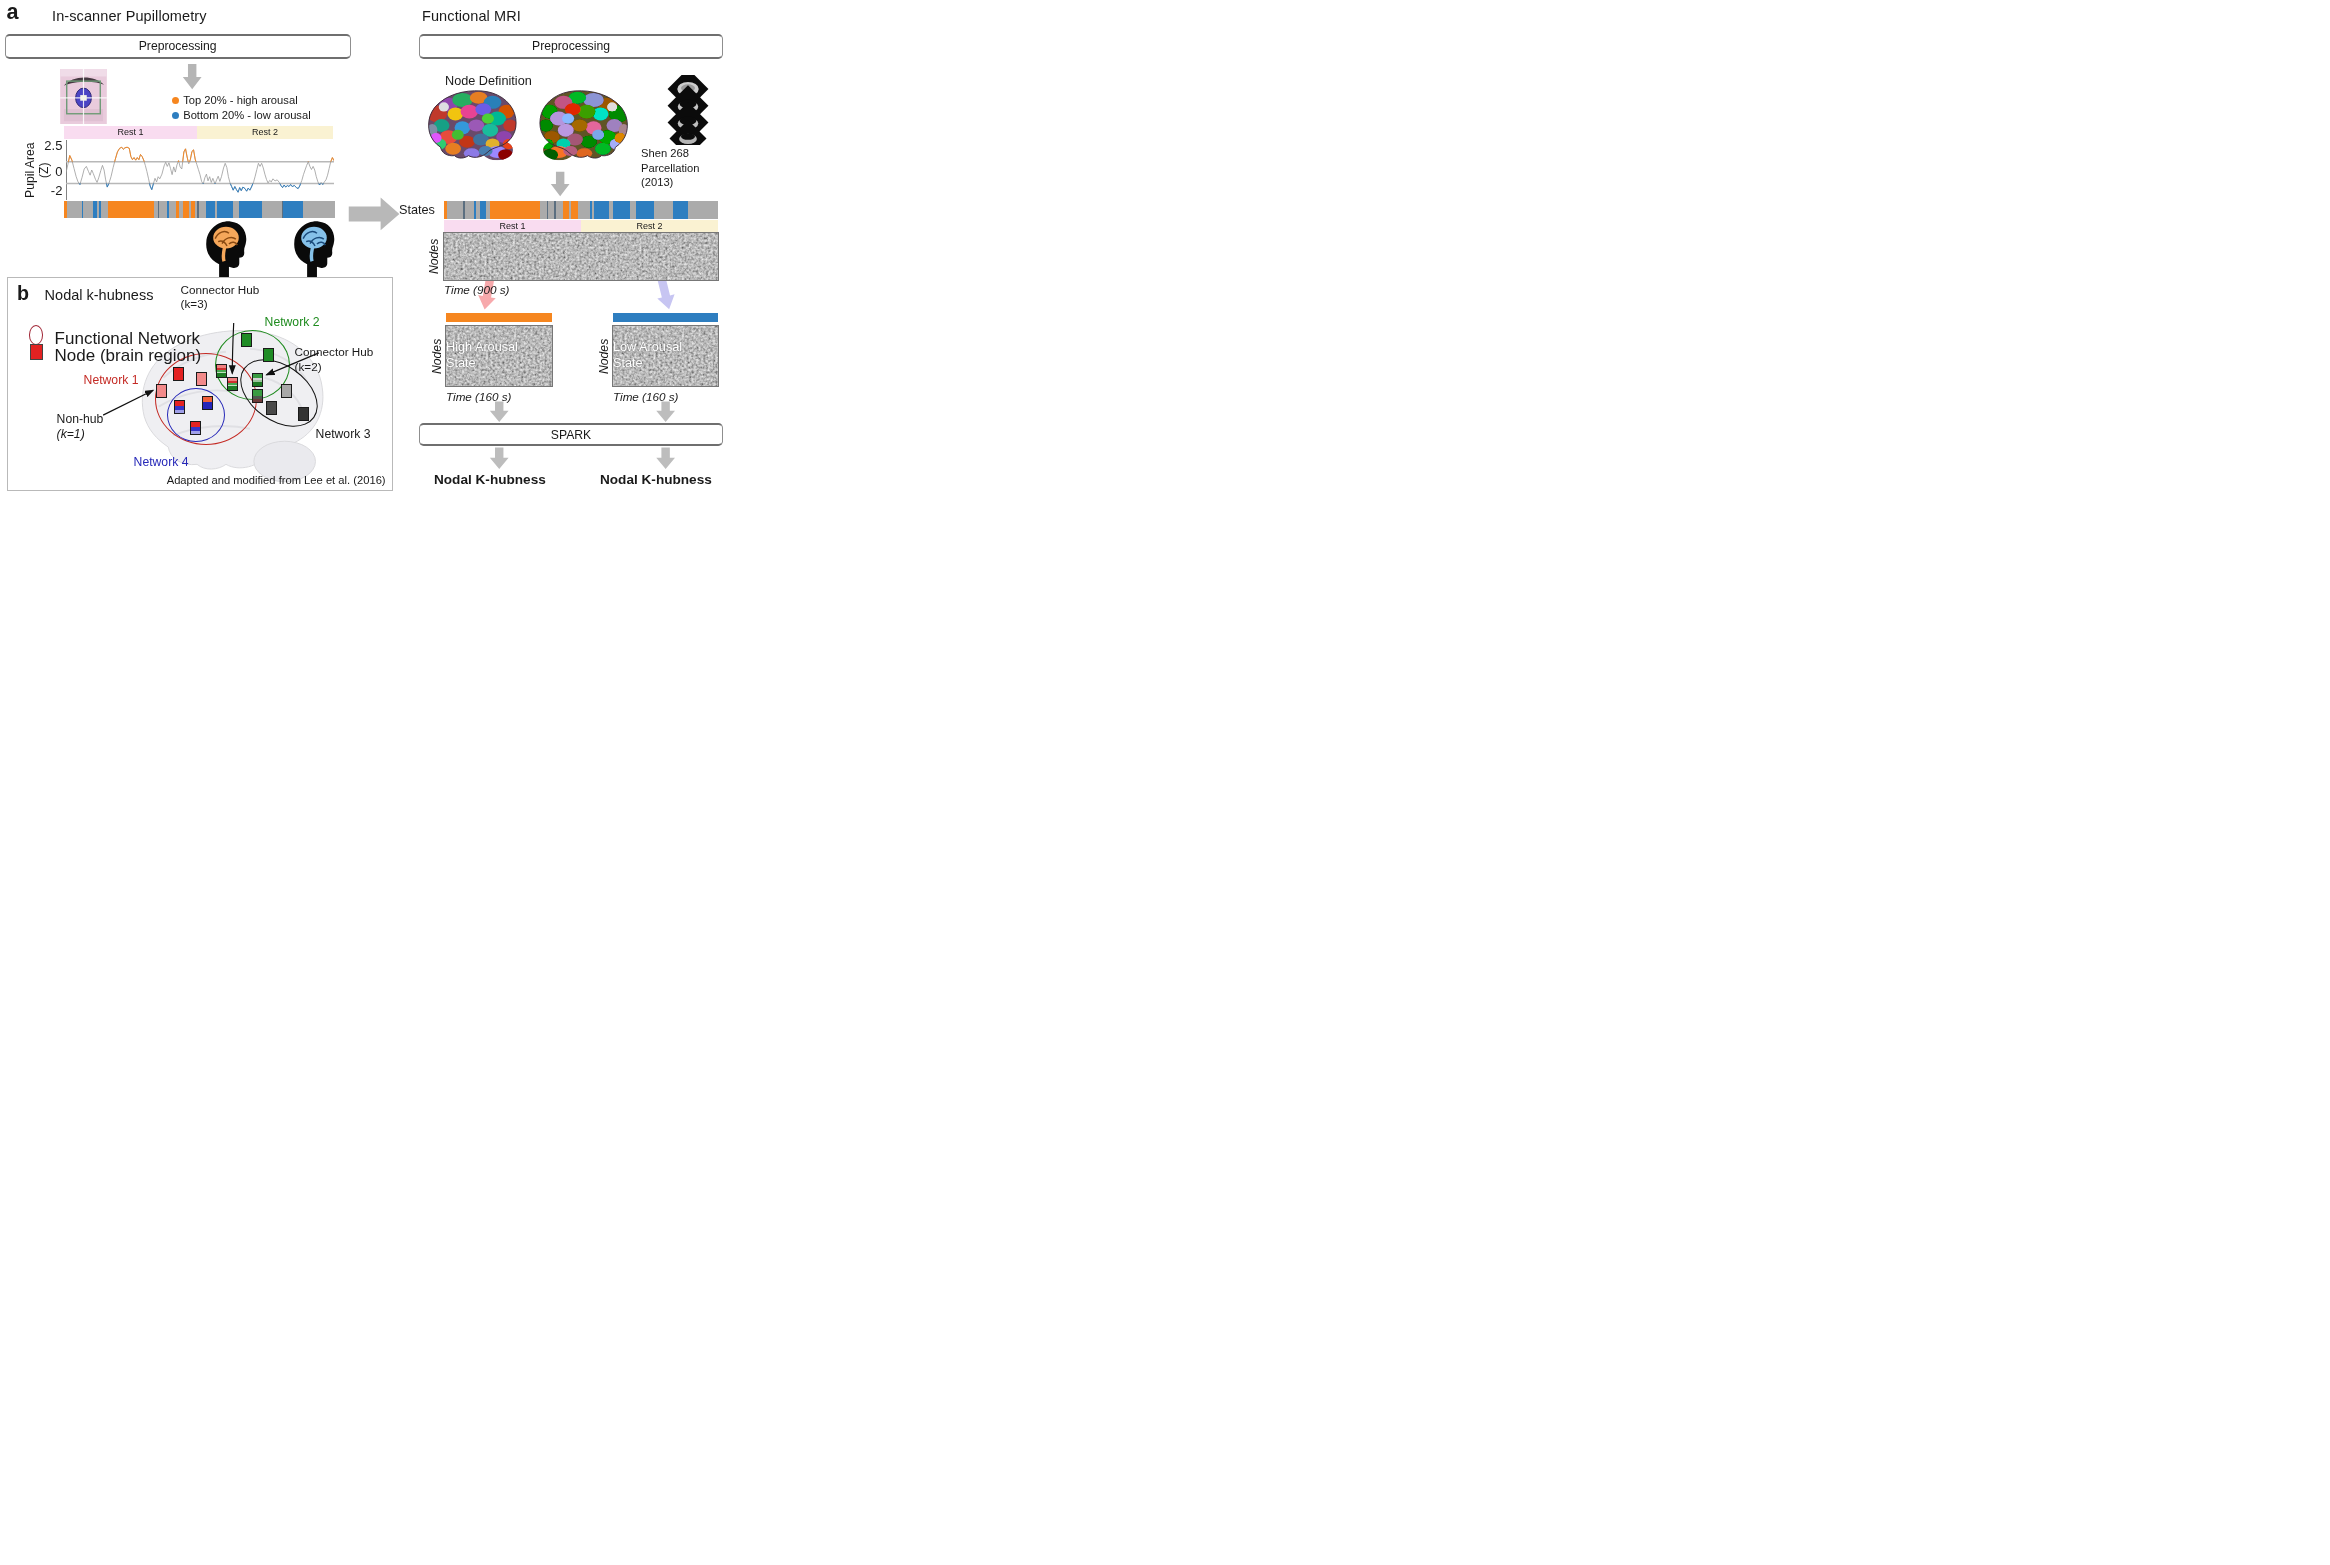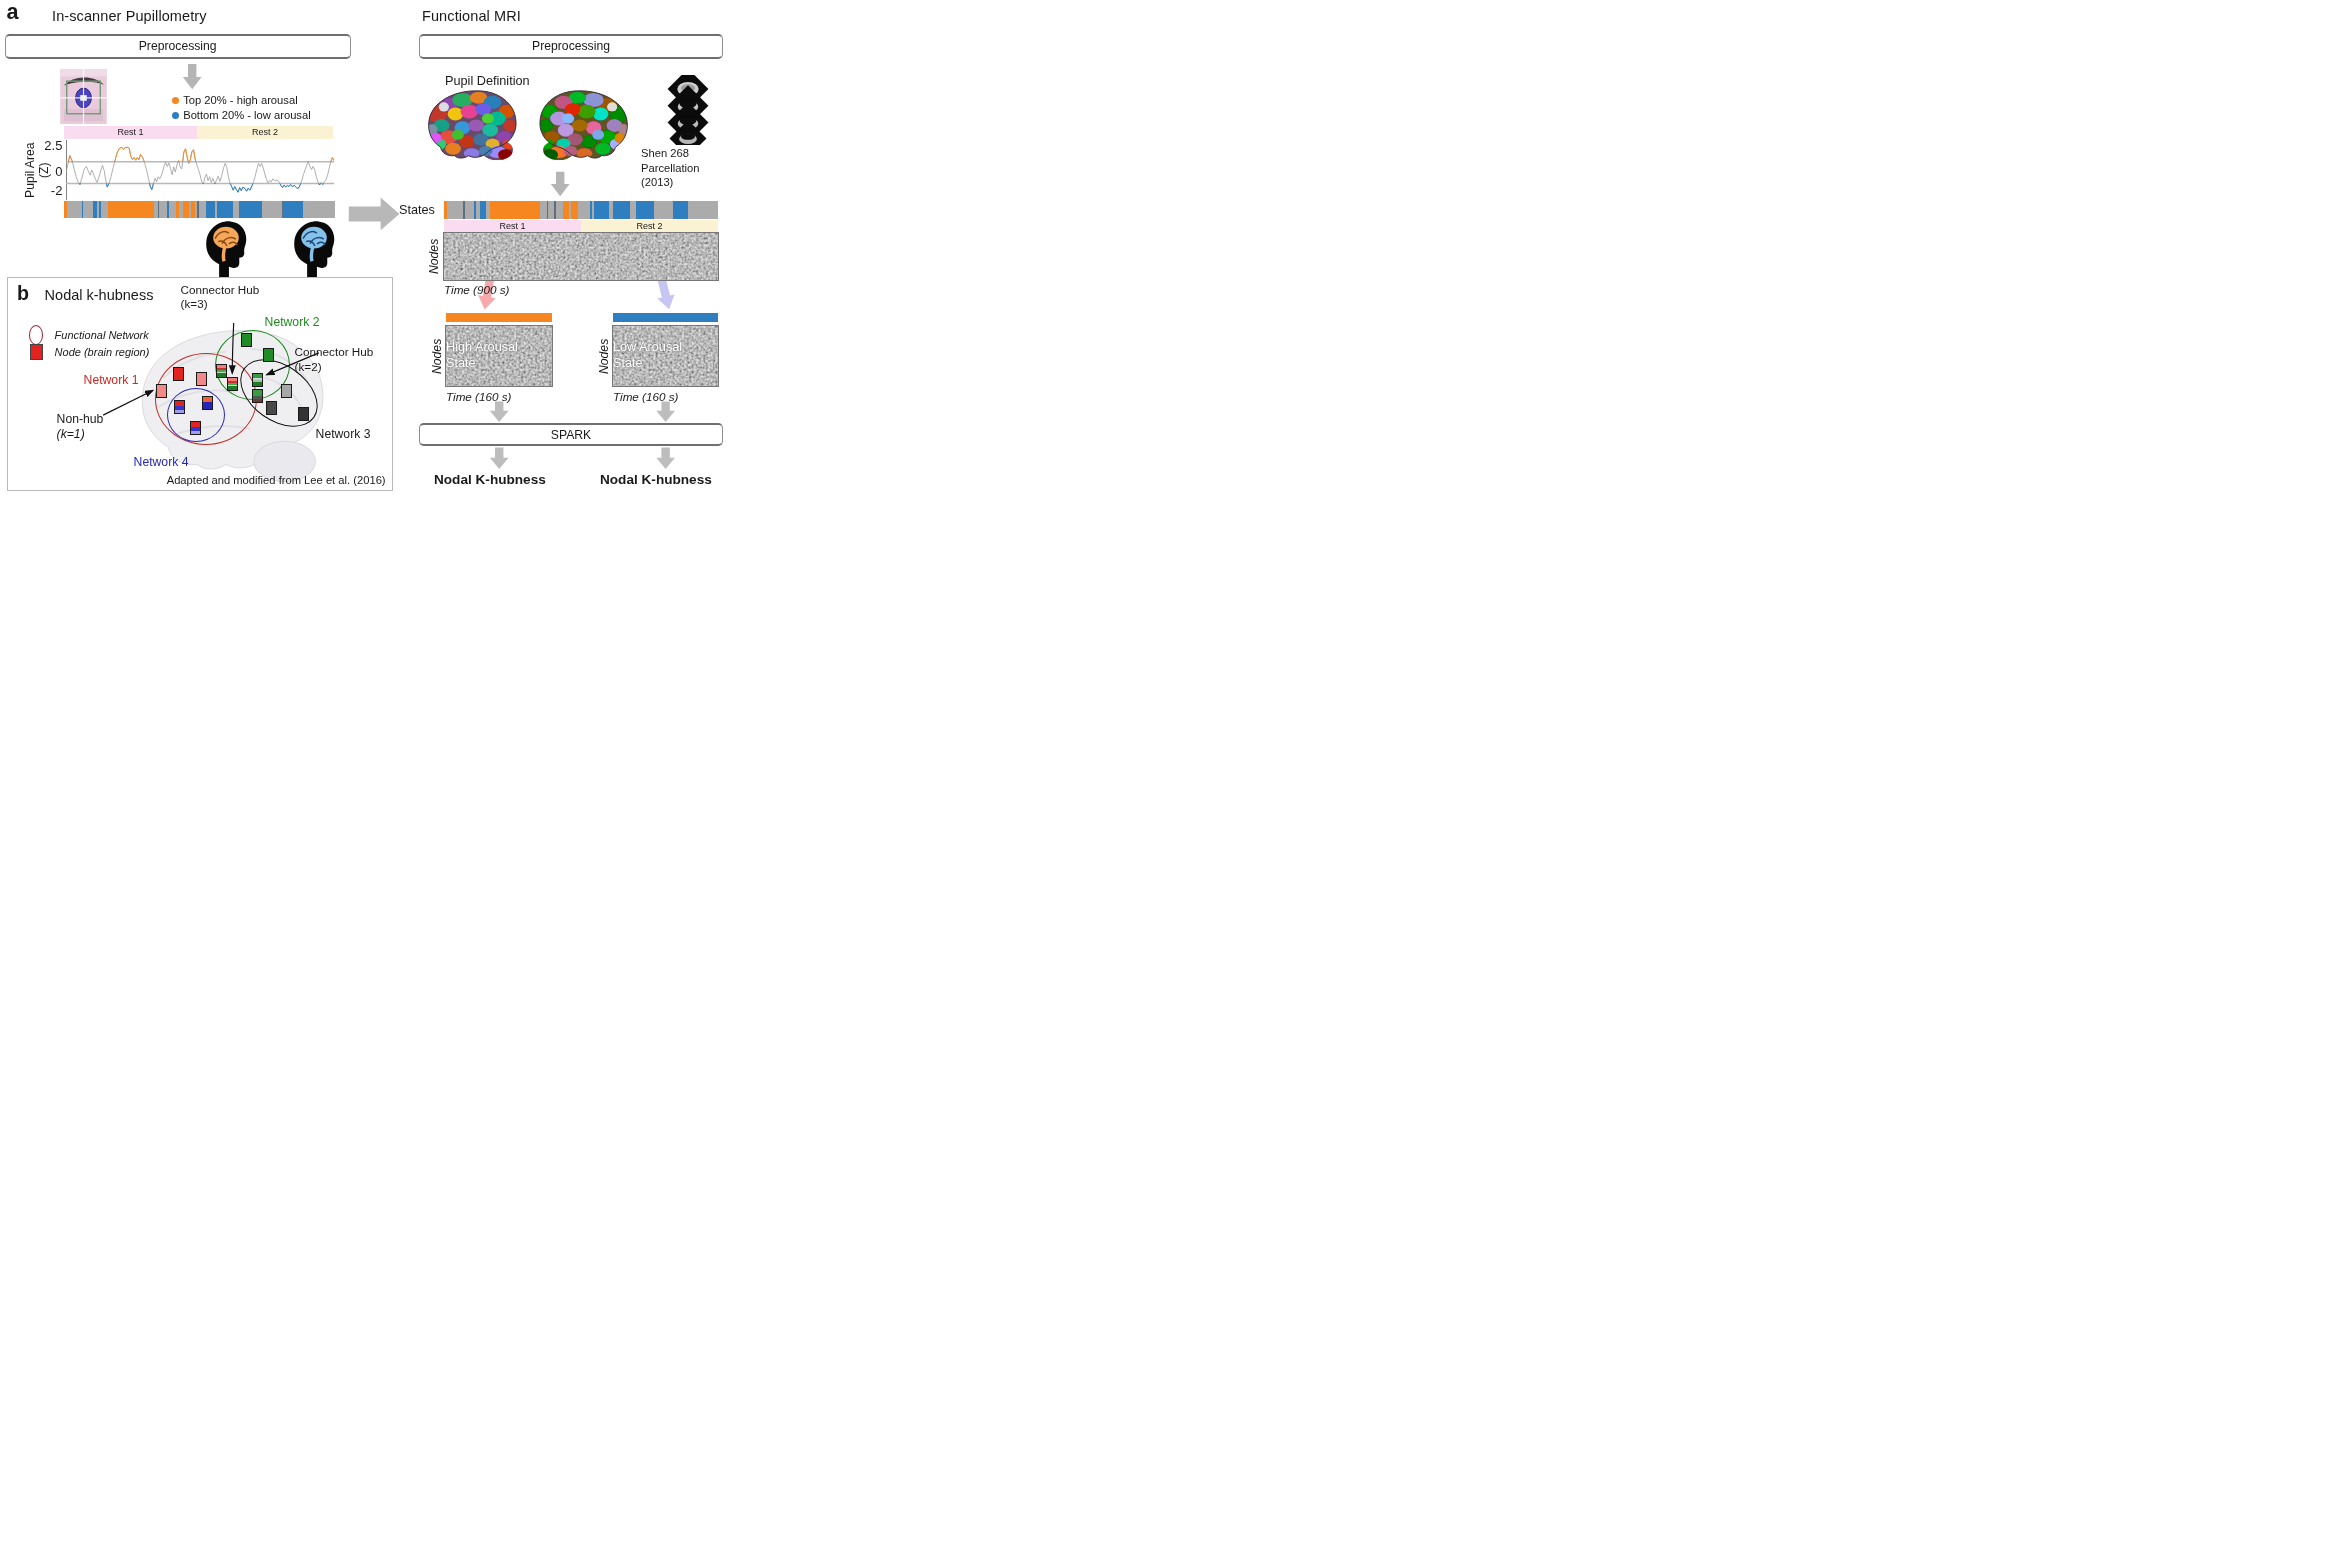--- a/index.html
+++ b/index.html
@@ -31,21 +31,21 @@
   .sq-salmon{background:#F28A8A;}
   .sq-green{background:#1F8C25;}
   .sq-rg{background:linear-gradient(180deg,#F08080 0 28%,#D03030 28% 44%,#48A850 44% 58%,#BFE0BF 58% 70%,#1F7C25 70% 100%);}
   .sq-ggray{background:linear-gradient(180deg,#3A9C42 0 34%,#D2D2D2 34% 54%,#9CC49C 54% 70%,#1F7C25 70% 100%);}
   .sq-gdark{background:linear-gradient(180deg,#3A9C42 0 52%,#4E5A4E 52% 78%,#6E3A3A 78% 100%);}
   .sq-rb{background:linear-gradient(180deg,#E32222 0 42%,#3535C8 42% 78%,#9F9FE8 78% 100%);}
   .sq-rb2{background:linear-gradient(180deg,#F06038 0 40%,#2525B8 40% 100%);}
   .sq-gray{background:#A8A8A8;}
   .sq-dgray{background:#4A4A4A;}
   .sq-black{background:#333333;}
-  .small-lab{font-size:11px;font-style:italic;}
+  .small-lab{font-size:17px;}
   .net-lab{font-size:12.2px;}
 </style>
 </head>
 <body>
 
 <div class="canvas">
 
   <svg width="0" height="0" style="position:absolute" aria-hidden="true">
     <defs>
       <filter id="noiseF" x="0" y="0" width="100%" height="100%">
@@ -185,21 +185,21 @@
     <path d="M36,121 L36,94 C18,86 8,68 10,49 C12,23 35,5 59,7 C81,9 93,27 91,47 C90,57 86,61 87,69 C88,77 83,81 77,81 L77,92 C77,99 70,103 63,101 L56,99 L56,121 Z" fill="#0A0A0A"></path>
     <ellipse cx="50" cy="40" rx="26" ry="22" fill="#85C1E9"></ellipse>
     <path d="M28,42 C34,28 48,24 56,31 M42,52 C48,40 62,36 70,43 M34,48 C42,45 48,49 52,57 M56,53 C62,47 70,49 73,55" stroke="#1A4A7A" stroke-width="3" fill="none"></path>
     <path d="M47,60 C45,70 43,78 46,88" stroke="#85C1E9" stroke-width="7" fill="none"></path>
   </svg>
 
   <div class="abs big-title ctr" style="left:422px;top:7.5px;width:262px">Functional MRI</div>
   <div class="abs proc-box" style="left:419px;top:34px;width:302px;height:20.6px">
     <span>Preprocessing</span>
   </div>
-  <div class="abs ctr" style="left:445px;top:74px;width:145px;font-size:12.7px">Pupil Definition</div>
+  <div class="abs ctr" style="left:445px;top:74px;width:145px;font-size:12.7px">Node Definition</div>
 
   <svg class="abs" style="left:423px;top:85px" width="102" height="81" viewBox="0 0 220 170">
     <defs>
       <clipPath id="brainclip">
         <path d="M14,100 C8,76 16,50 38,34 C62,14 104,6 138,12 C170,18 196,40 200,70 C204,96 192,118 170,128 C160,132 150,134 142,140 C132,152 112,158 98,150 C90,156 76,158 68,150 C52,152 40,144 38,132 C26,124 18,114 14,100 Z"></path>
         <ellipse cx="160" cy="138" rx="34" ry="22"></ellipse>
       </clipPath>
       <g id="patches">
         <rect x="0" y="0" width="220" height="170" fill="#6a4a6a"></rect>
         <ellipse cx="30" cy="60" rx="22" ry="18" fill="#c0392b"></ellipse>

